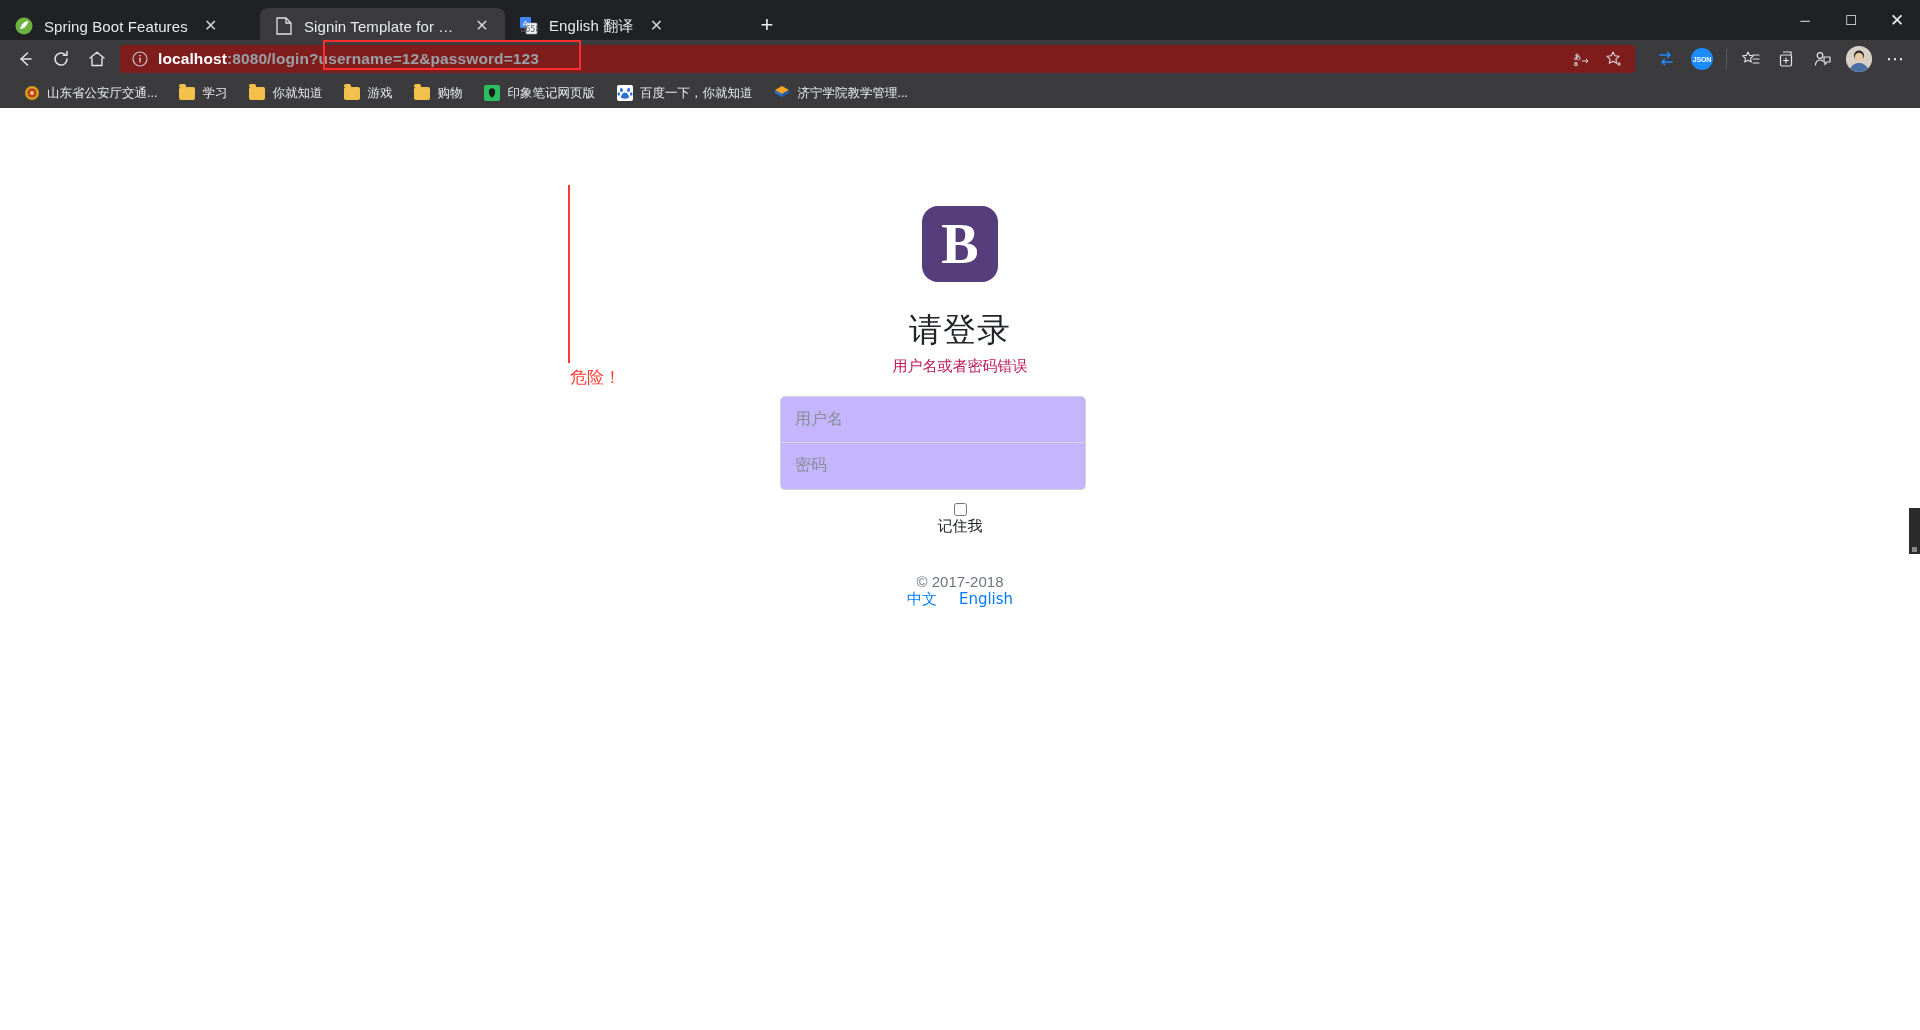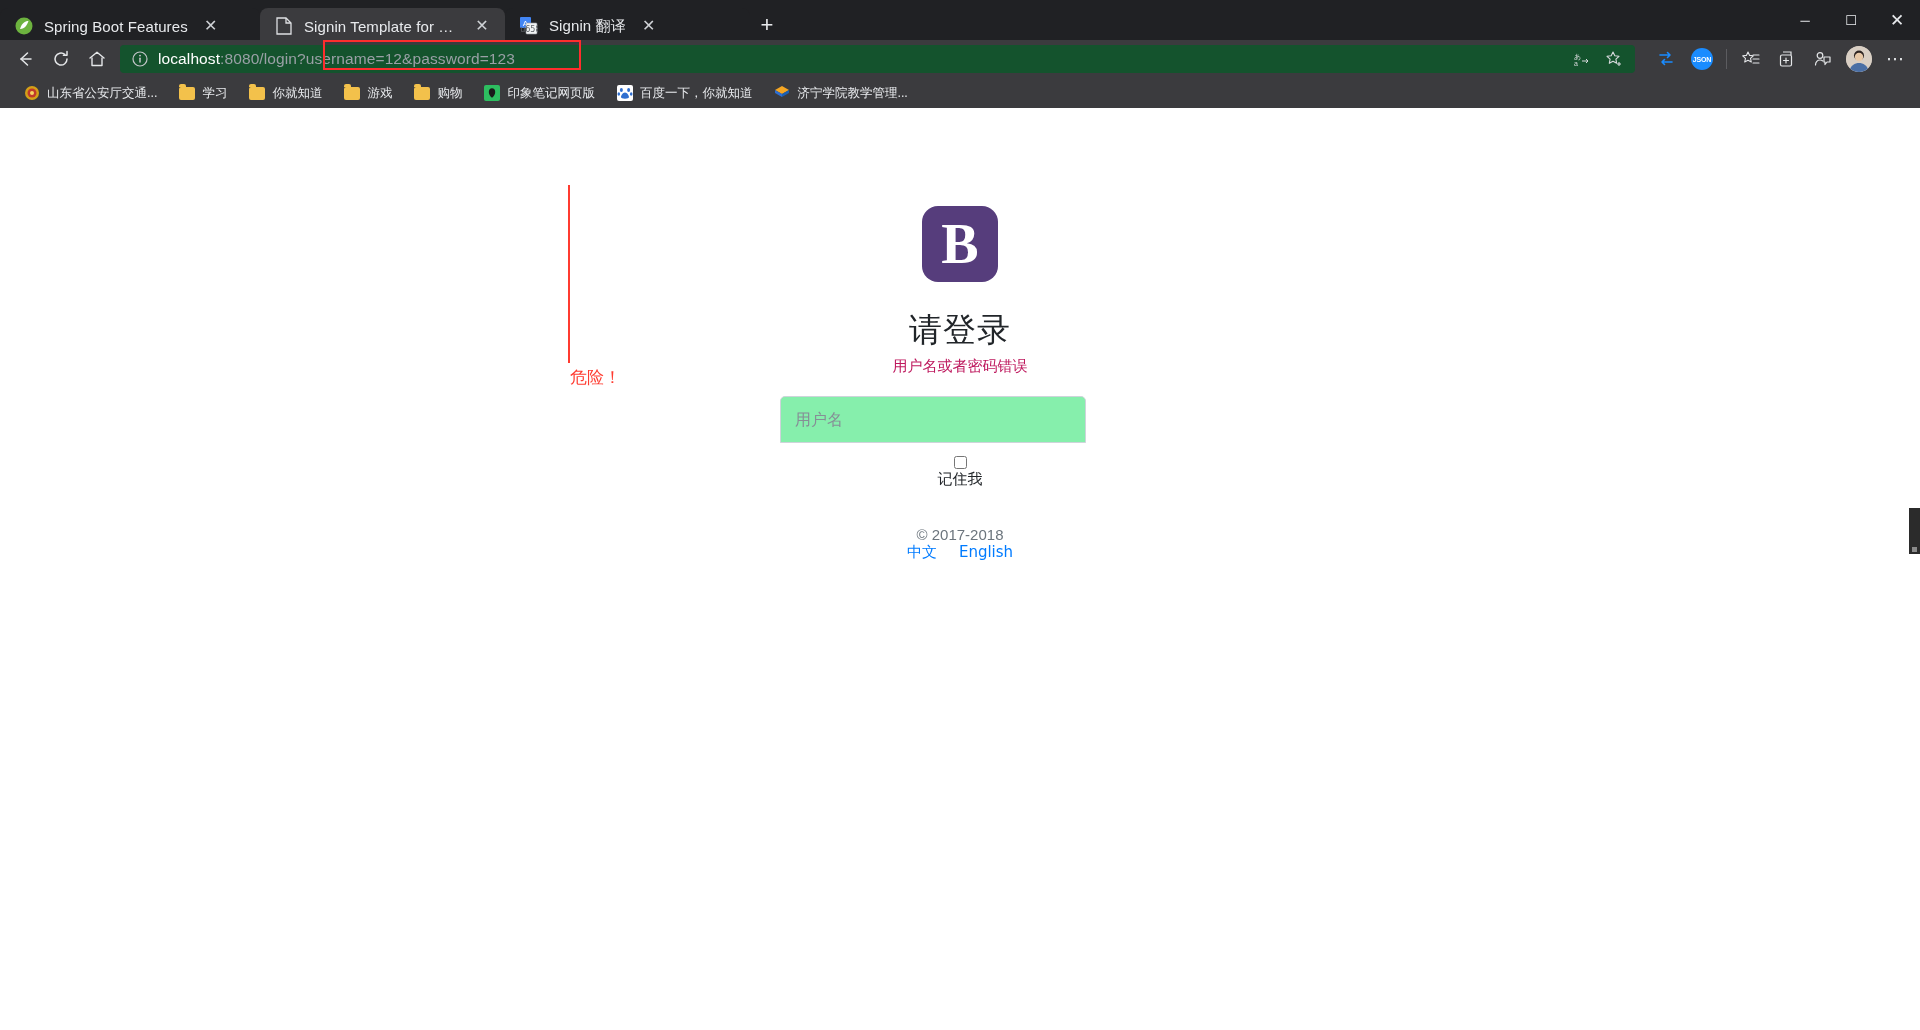--- a/index.html
+++ b/index.html
@@ -43,23 +43,23 @@
         justify-content: center; color: #e8eaed; font-size: 13px; }
   .wc.close { font-size: 17px; }
 
   .navbar {
     height: 38px; background: #3b3b3e; display: flex; align-items: center;
     padding: 0 8px; gap: 2px; flex: 0 0 38px; position: relative;
   }
   .navbtn { width: 34px; height: 30px; display:flex; align-items:center;
             justify-content:center; color:#e4e6e8; border-radius:4px; }
   .omnibox {
-    flex: 1; height: 28px; background: #14532d; border-radius: 4px;
+    flex: 1; height: 28px; background: #7f1d1d; border-radius: 4px;
     display: flex; align-items: center; padding: 0 6px 0 10px;
-    margin: 0 6px 0 4px; position: relative; min-width: 0;
+    margin: 0 6px 0 4px; position: relative; min-width: 0; font-weight: bold;
   }
   .info-ico { width: 20px; height: 20px; flex: 0 0 20px; margin-right: 8px;
               display:flex; align-items:center; justify-content:center; }
   .urltext { font-size: 15.5px; color: #9aa0a6; white-space: nowrap;
              overflow: hidden; letter-spacing: .1px; }
   .urltext .host { color: #ffffff; }
   .urlhi { position: absolute; left: 203px; top: -5px; width: 258px; height: 30px;
            border: 2px solid #ff2d2d; pointer-events: none; }
   .omnibox-actions { margin-left: auto; display: flex; align-items: center; gap: 2px; }
   .obtn { width: 30px; height: 26px; display:flex; align-items:center;
@@ -102,21 +102,21 @@
   .blogo span { color:#fff; font-size: 56px; font-weight: bold;
                 font-family: "Liberation Serif", serif; line-height: 1; }
   .h-title { font-size: 33px; margin-top: 26px; color: #212529; font-weight: normal;
              font-family: "DejaVu Sans", sans-serif; letter-spacing: 1px; }
   .err { color: #be185d; font-size: 15px; margin-top: 4px;
          font-family: Liberation Mono, monospace; }
   .fields { margin-top: 20px; }
   .fields input {
     display:block; width: 306px; height: 47px; padding: 0 14px;
     border: 1px solid #ced4da; font-size: 16px; color: #495057;
-    background: #86efac; outline: none; font-family: Liberation Sans, sans-serif;
+    background: #c4b5fd; outline: none; font-family: Liberation Mono, monospace;
   }
   .fields input.top { border-radius: 5px 5px 0 0; }
   .fields input.bot { border-radius: 0 0 5px 5px; border-top: none; }
   .fields input::placeholder { color: #868e96; }
   .remember { margin-top: 13px; font-size: 15px; color:#212529;
               display:flex; align-items:center; justify-content:center; gap:1px;
               font-family: "DejaVu Sans", sans-serif; flex-direction: column; }
   .remember input { width:13px; height:13px; margin:0; }
   .signin {
     margin-top: 23px; width: 306px; height: 53px; border: none; border-radius: 5px;
@@ -165,21 +165,21 @@
 
       <div class="tab inactive" style="width:245px">
         <span class="tab-ico">
           <svg width="18" height="18" viewBox="0 0 18 18">
             <rect x="0" y="0" width="11" height="11" rx="1" fill="#4285f4"></rect>
             <text x="5.5" y="9" font-size="8" fill="#fff" text-anchor="middle" font-family="Liberation Sans, sans-serif">A</text>
             <rect x="6" y="6" width="11" height="11" rx="1" fill="#f1f3f4" stroke="#9aa0a6" stroke-width=".6"></rect>
             <text x="11.5" y="15" font-size="8" fill="#5f6368" text-anchor="middle" font-family="DejaVu Sans, sans-serif">\u6587</text>
           </svg>
         </span>
-        <span class="tab-title">Signin 翻译</span>
+        <span class="tab-title">English 翻译</span>
         <span class="tab-close">✕</span>
       </div>
 
       <div class="newtab">+</div>
     </div>
 
     <div class="wincontrols">
       <div class="wc">─</div>
       <div class="wc">☐</div>
       <div class="wc close">✕</div>
@@ -354,20 +354,21 @@
 
     <div class="login-wrap">
       <div class="blogo">
         <span>B</span>
       </div>
       <h1 class="h-title">请登录</h1>
       <div class="err">用户名或者密码错误</div>
 
       <div class="fields">
         <input class="top" type="text" placeholder="用户名" style="">
+        <input class="bot" type="password" placeholder="密码" style="">
       </div>
 
       <label class="remember">
         <input type="checkbox" style="">
         <span>记住我</span>
       </label>
 
 
       <div class="copy">© 2017-2018</div>
 

